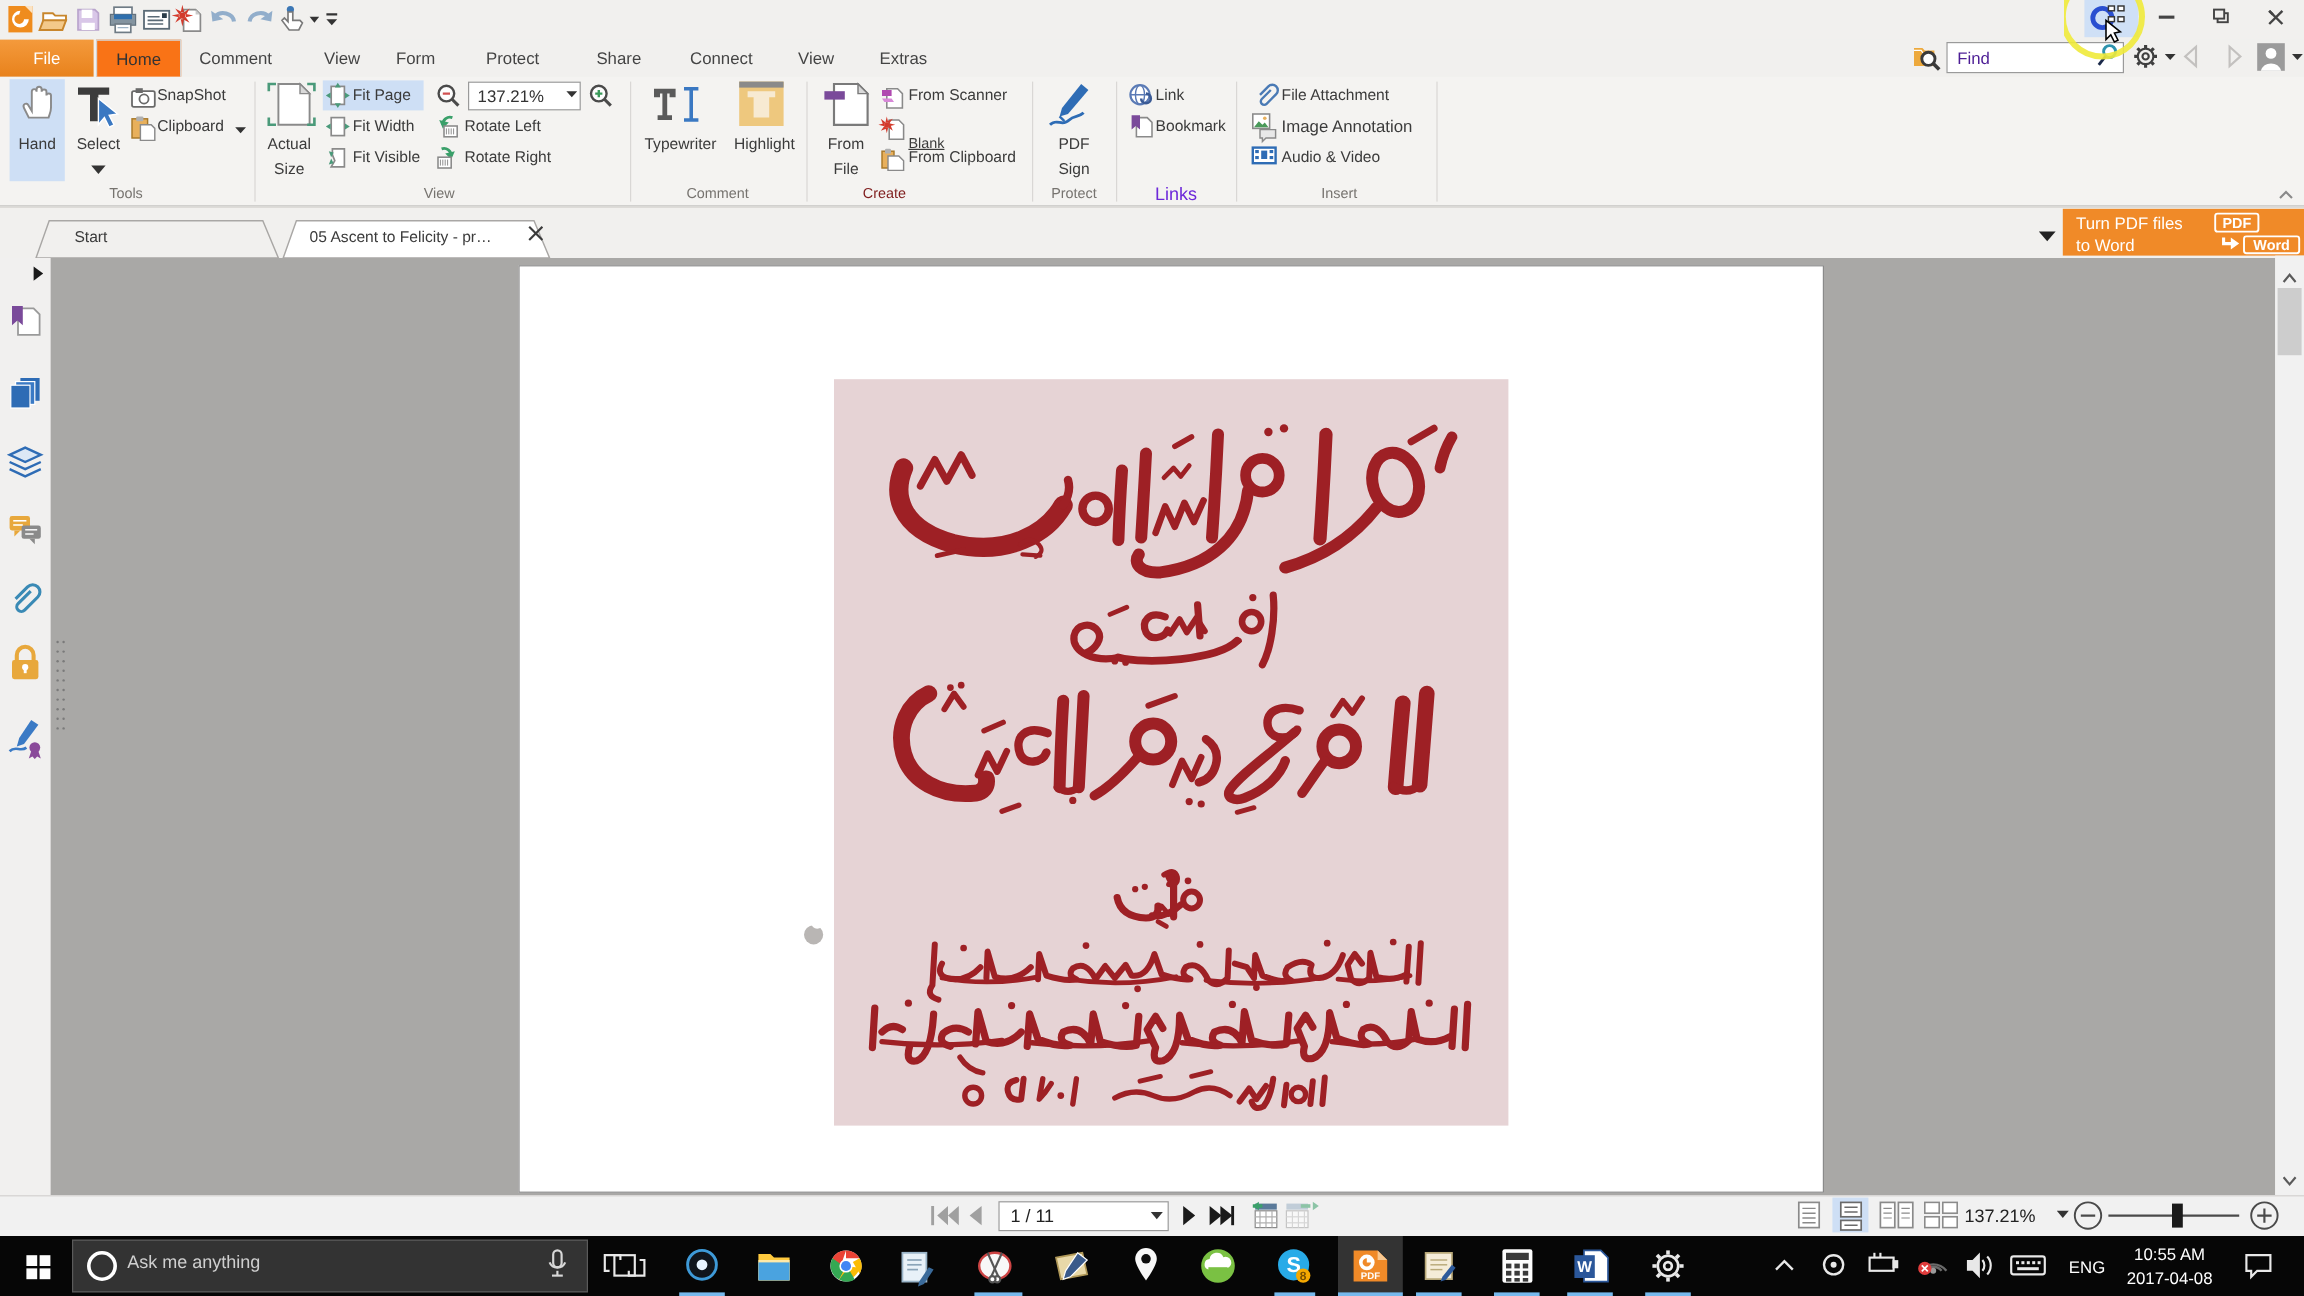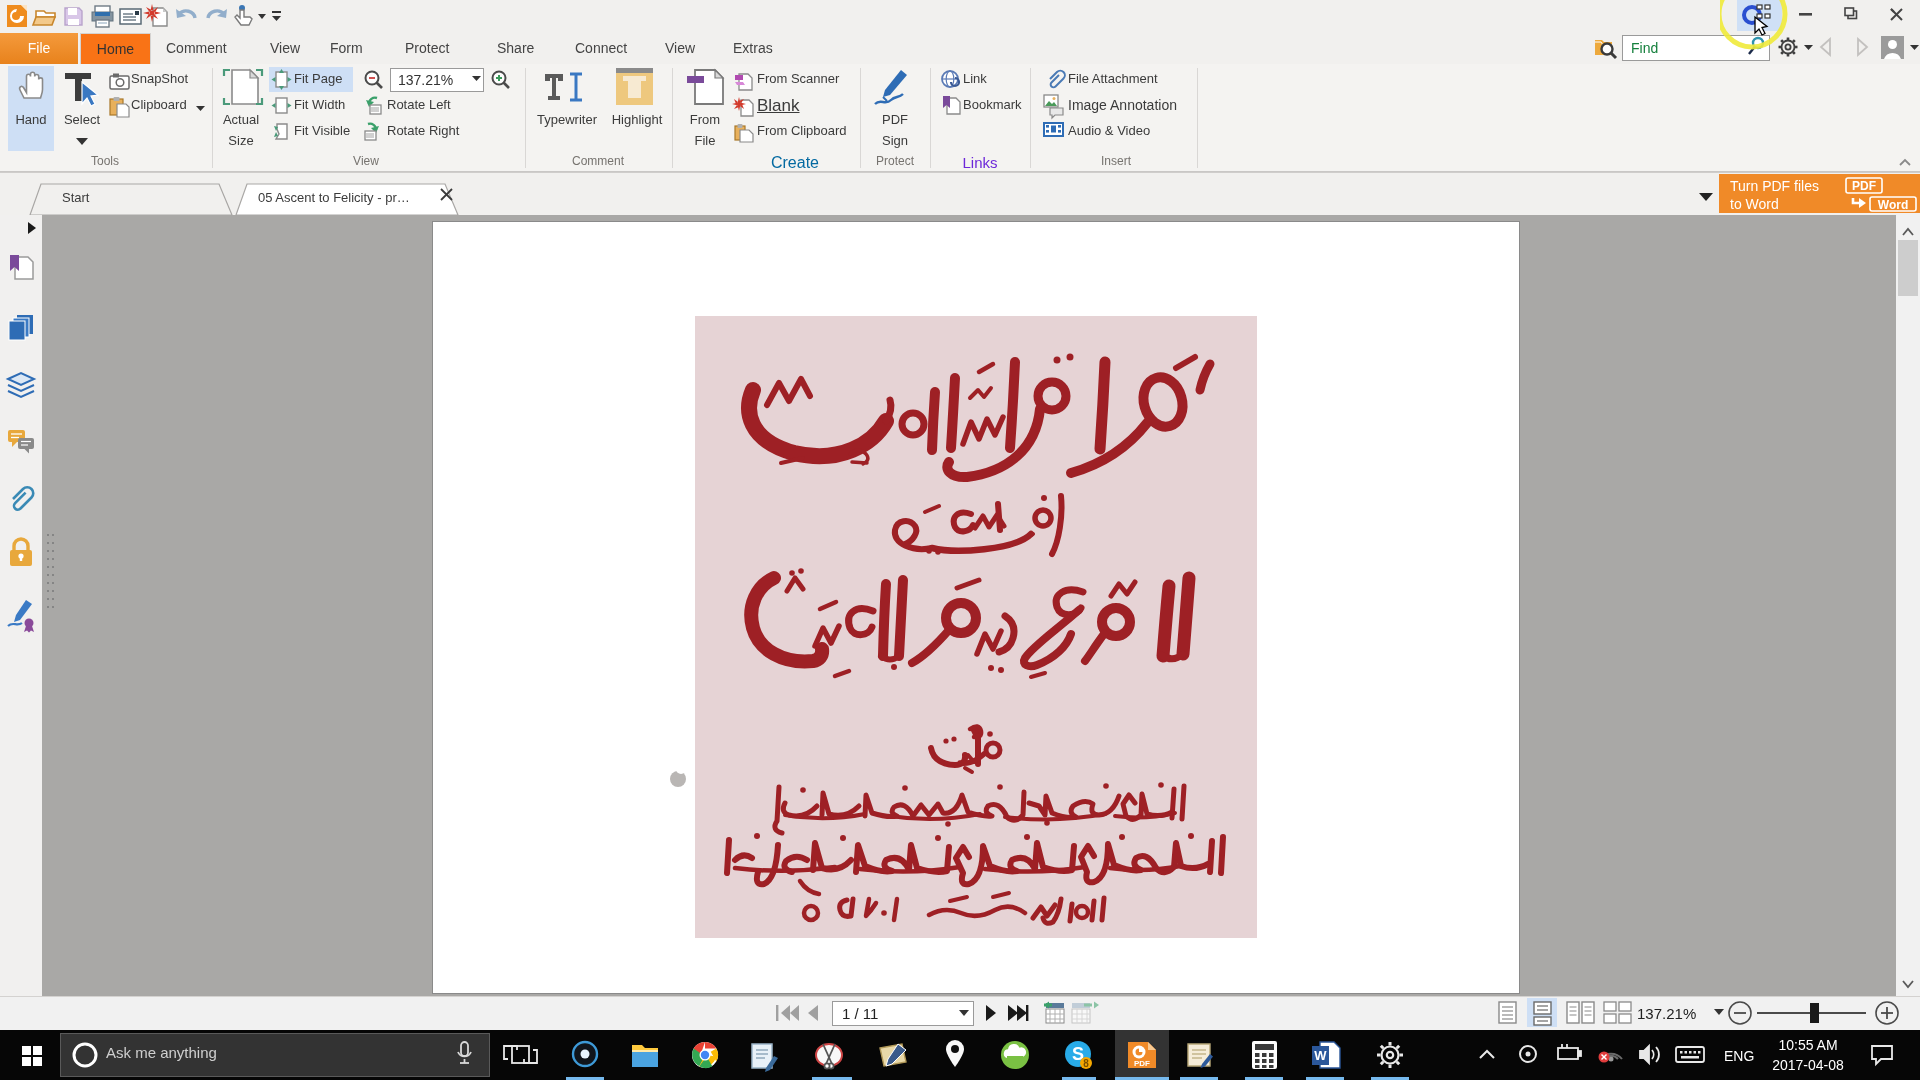--- a/index.html
+++ b/index.html
@@ -97,21 +97,21 @@
   <div class="abs txt" style="left:166px;top:40px;font-size:14px;color:#444;">Comment</div>
   <div class="abs txt" style="left:270px;top:40px;font-size:14px;color:#444;">View</div>
   <div class="abs txt" style="left:330px;top:40px;font-size:14px;color:#444;">Form</div>
   <div class="abs txt" style="left:405px;top:40px;font-size:14px;color:#444;">Protect</div>
   <div class="abs txt" style="left:497px;top:40px;font-size:14px;color:#444;">Share</div>
   <div class="abs txt" style="left:575px;top:40px;font-size:14px;color:#444;">Connect</div>
   <div class="abs txt" style="left:665px;top:40px;font-size:14px;color:#444;">View</div>
   <div class="abs txt" style="left:733px;top:40px;font-size:14px;color:#444;">Extras</div>
 
   <div class="abs" style="left:1622px;top:35px;width:148px;height:26px;background:#fff;border:1px solid #9a9a9a;"></div>
-  <div class="abs txt" style="left:1631px;top:40px;font-size:14px;color:#15803d;">Find</div>
+  <div class="abs txt" style="left:1631px;top:40px;font-size:14px;color:#4c1d95;">Find</div>
   <svg class="abs" width="330" height="33" style="left:1590px;top:33px;" viewBox="0 0 330 33">
 
     <path d="M5 7 l7 0 2 2 8 0 0 13 -17 0 z" fill="#eda93c"></path>
     <path d="M5 9 l6 0 2 3 9 0" fill="none" stroke="#fff" stroke-width="1"></path>
     <circle cx="17" cy="16" r="5.5" fill="#fdfdfd" stroke="#3a3a3a" stroke-width="2.4"></circle>
     <line x1="21" y1="20" x2="26" y2="25" stroke="#3a3a3a" stroke-width="3"></line>
 
     <circle cx="168" cy="10" r="5" fill="none" stroke="#2e93ad" stroke-width="2.4"></circle>
     <line x1="164.5" y1="14" x2="159" y2="21" stroke="#1b2a4a" stroke-width="2.4"></line>
 
@@ -146,21 +146,21 @@
   <div class="abs" style="left:525px;top:68px;width:1px;height:100px;background:#d9d7d5;"></div>
   <div class="abs" style="left:672px;top:68px;width:1px;height:100px;background:#d9d7d5;"></div>
   <div class="abs" style="left:860px;top:68px;width:1px;height:100px;background:#d9d7d5;"></div>
   <div class="abs" style="left:930px;top:68px;width:1px;height:100px;background:#d9d7d5;"></div>
   <div class="abs" style="left:1030px;top:68px;width:1px;height:100px;background:#d9d7d5;"></div>
   <div class="abs" style="left:1197px;top:68px;width:1px;height:100px;background:#d9d7d5;"></div>
 
   <div class="abs txt" style="left:55px;top:154px;width:100px;text-align:center;font-size:12px;color:#76736f;">Tools</div>
   <div class="abs txt" style="left:316px;top:154px;width:100px;text-align:center;font-size:12px;color:#76736f;">View</div>
   <div class="abs txt" style="left:548px;top:154px;width:100px;text-align:center;font-size:12px;color:#76736f;">Comment</div>
-  <div class="abs txt" style="left:719px;top:154px;width:100px;text-align:right;font-size:16px;color:#0369a1;">Create</div>
+  <div class="abs txt" style="left:719px;top:154px;width:100px;text-align:left;font-size:12px;color:#7f1d1d;">Create</div>
   <div class="abs txt" style="left:845px;top:154px;width:100px;text-align:center;font-size:12px;color:#76736f;">Protect</div>
   <div class="abs txt" style="left:930px;top:154px;width:100px;text-align:center;font-size:15px;color:#6d28d9;">Links</div>
   <div class="abs txt" style="left:1066px;top:154px;width:100px;text-align:center;font-size:12px;color:#76736f;">Insert</div>
 
   <div class="abs" id="hl-hand" style="left:8px;top:66px;width:46px;height:85px;background:#cedff5;"></div>
   <div class="abs" id="hl-fitpage" style="left:269px;top:67px;width:84px;height:25px;background:#cedff5;"></div>
 
   <div class="abs txt" style="left:8px;top:112px;width:46px;text-align:center;font-size:13px;color:#3b3b3b;">Hand</div>
   <div class="abs txt" style="left:59px;top:112px;width:46px;text-align:center;font-size:13px;color:#3b3b3b;">Select</div>
   <div class="abs txt" style="left:218px;top:112px;width:46px;text-align:center;font-size:13px;color:#3b3b3b;">Actual</div>
@@ -177,21 +177,21 @@
 
   <div class="abs txt" style="left:294px;top:71px;font-size:13px;color:#3b3b3b;">Fit Page</div>
   <div class="abs txt" style="left:294px;top:97px;font-size:13px;color:#3b3b3b;">Fit Width</div>
   <div class="abs txt" style="left:294px;top:123px;font-size:13px;color:#3b3b3b;">Fit Visible</div>
   <div class="abs" style="left:390px;top:68px;width:94px;height:24px;background:#fff;border:1px solid #9a9a9a;"></div>
   <div class="abs txt" style="left:398px;top:72px;font-size:14px;color:#333;">137.21%</div>
   <div class="abs txt" style="left:387px;top:97px;font-size:13px;color:#3b3b3b;">Rotate Left</div>
   <div class="abs txt" style="left:387px;top:123px;font-size:13px;color:#3b3b3b;">Rotate Right</div>
 
   <div class="abs txt" style="left:757px;top:71px;font-size:13px;color:#3b3b3b;">From Scanner</div>
-  <div class="abs txt" style="left:757px;top:96px;font-size:17px;color:#3b3b3b;text-decoration:underline;">Blank</div>
+  <div class="abs txt" style="left:757px;top:112px;font-size:12px;color:#3b3b3b;text-decoration:underline;">Blank</div>
   <div class="abs txt" style="left:757px;top:123px;font-size:13px;color:#3b3b3b;">From Clipboard</div>
 
   <div class="abs txt" style="left:963px;top:71px;font-size:13px;color:#3b3b3b;">Link</div>
   <div class="abs txt" style="left:963px;top:97px;font-size:13px;color:#3b3b3b;">Bookmark</div>
 
   <div class="abs txt" style="left:1068px;top:71px;font-size:13px;color:#3b3b3b;">File Attachment</div>
   <div class="abs txt" style="left:1068px;top:97px;font-size:14px;color:#3b3b3b;">Image Annotation</div>
   <div class="abs txt" style="left:1068px;top:123px;font-size:13px;color:#3b3b3b;">Audio &amp; Video</div>
 
   <svg class="abs" width="1920" height="108" style="left:0;top:64px;" viewBox="0 0 1920 108">

